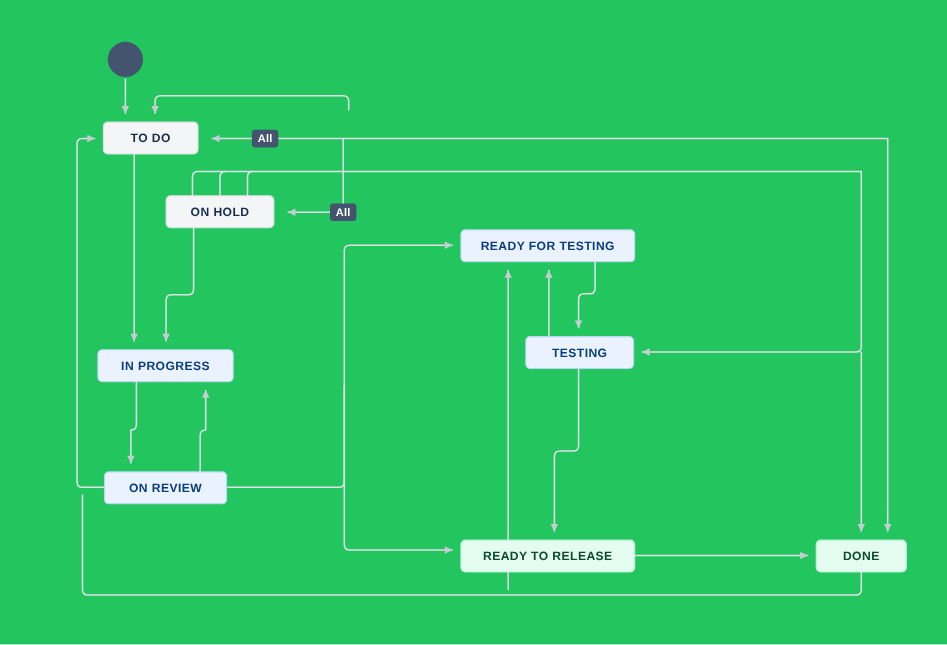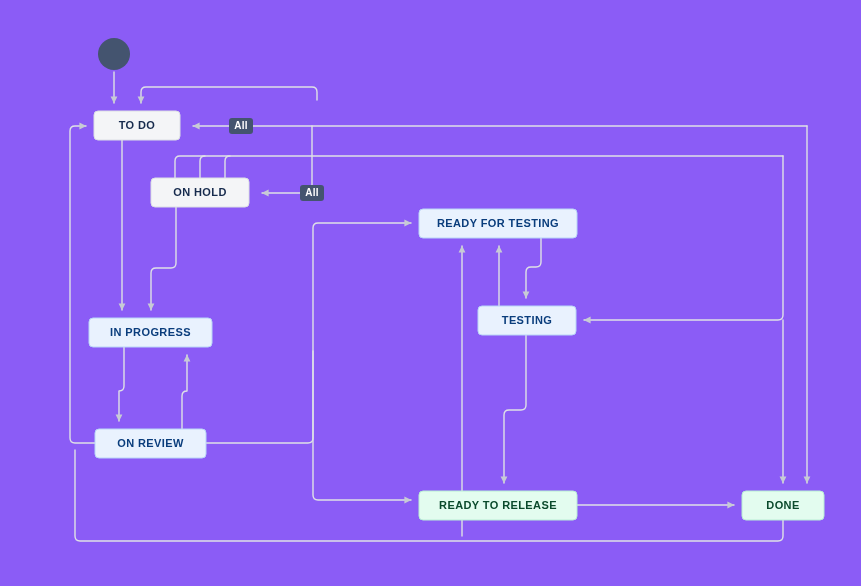--- a/index.html
+++ b/index.html
@@ -10,21 +10,21 @@
   body {
     width: 861px;
     height: 586px;
     font-family: "Liberation Sans", sans-serif;
     overflow: hidden;
   }
   #canvas {
     position: relative;
     width: 861px;
     height: 586px;
-    background: #8b5cf6;
+    background: #22c55e;
   }
   svg#wf {
     position: absolute;
     left: 0;
     top: 0;
     width: 861px;
     height: 586px;
   }
   .edge {
     fill: none;

